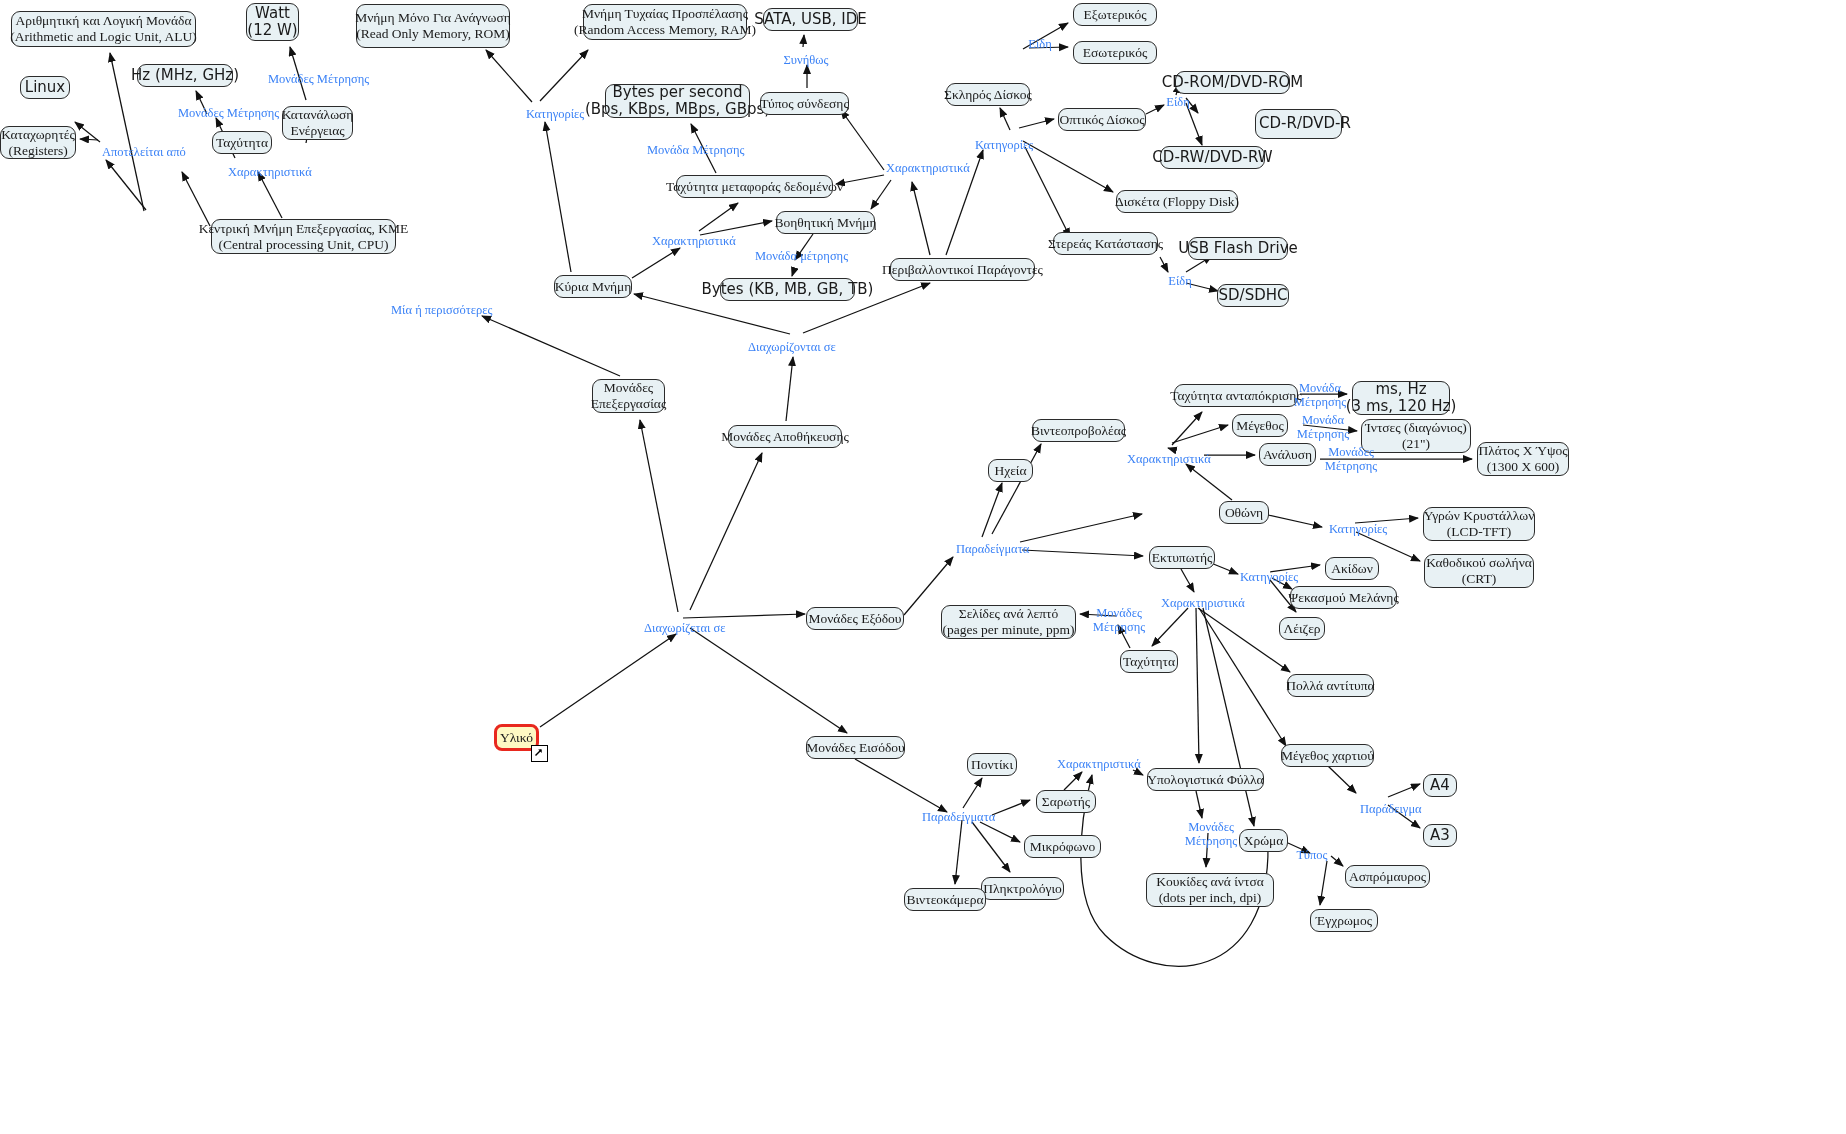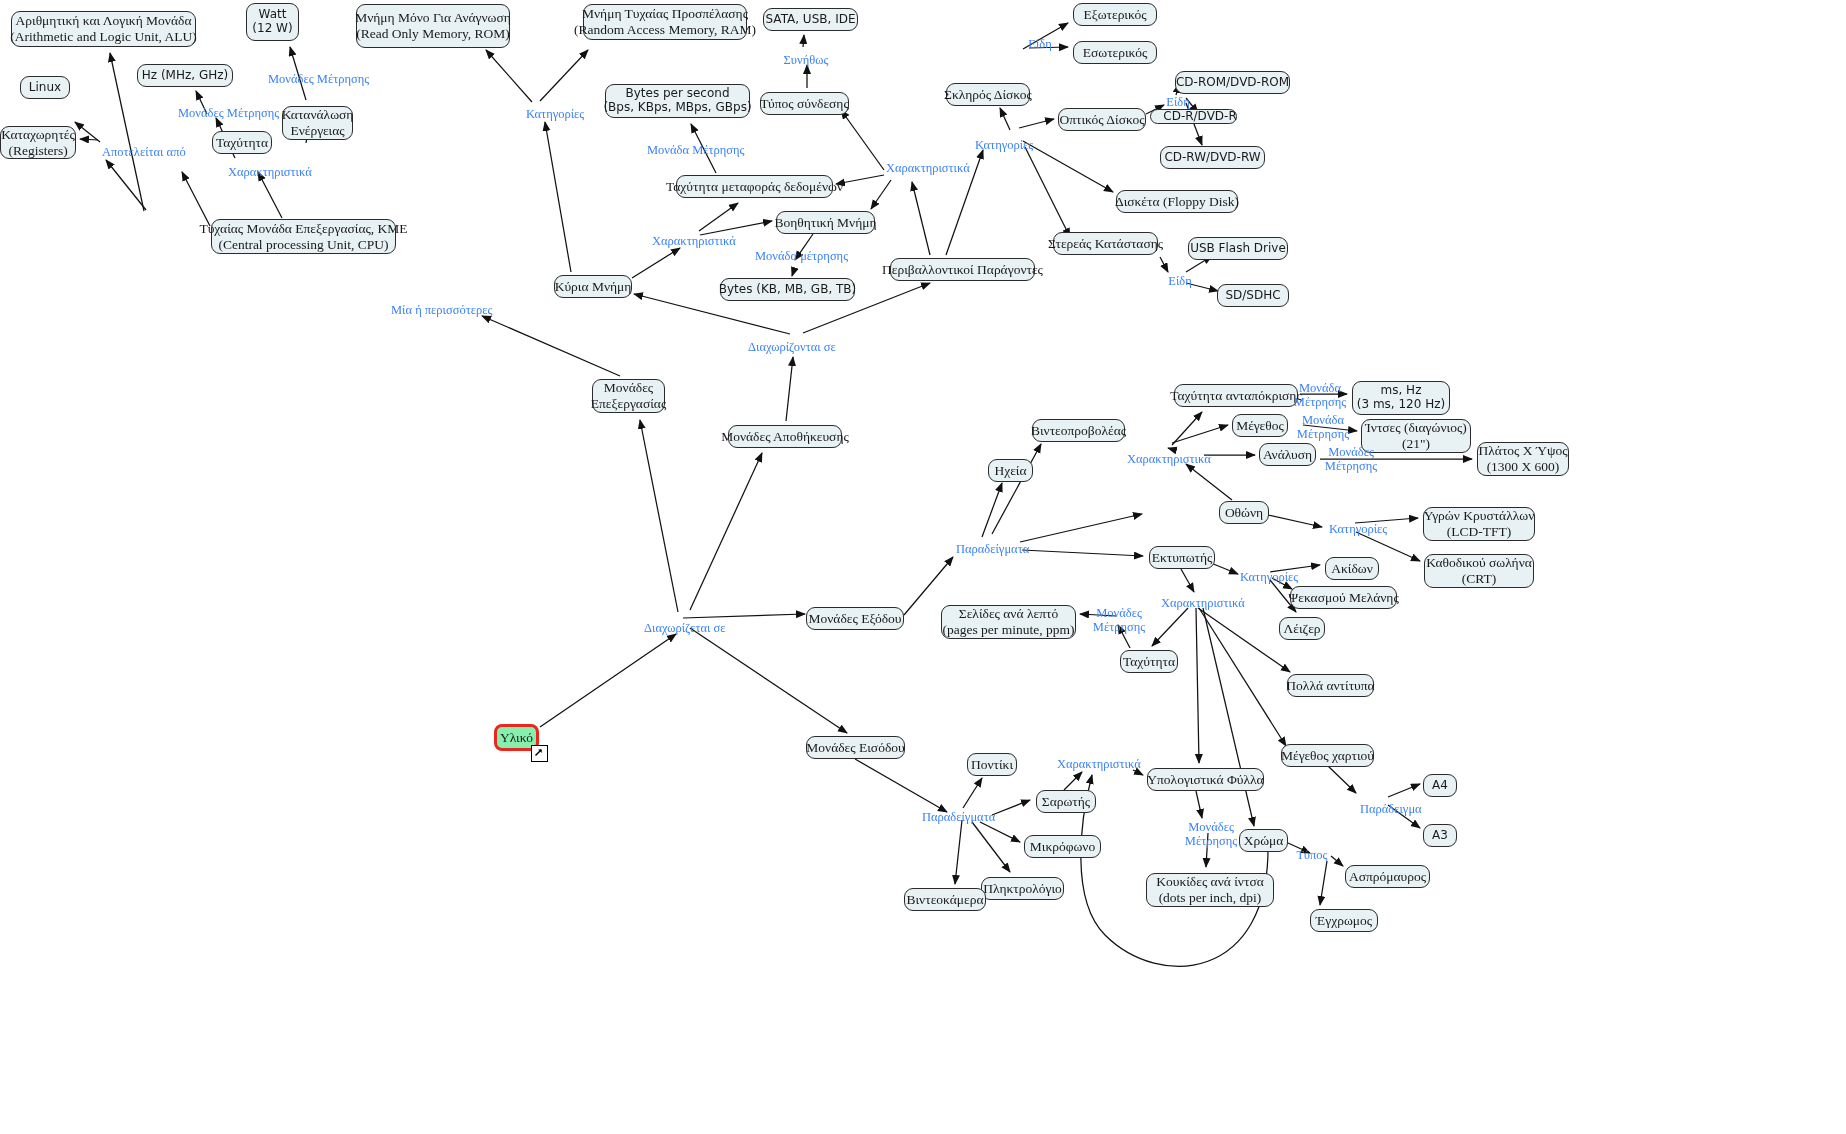--- a/index.html
+++ b/index.html
@@ -34,24 +34,24 @@
     text-align: center;
     display: flex;
     align-items: center;
     justify-content: center;
     padding: 3px 7px;
     white-space: pre;
     z-index: 3;
   }
   .node.latin {
     font-family: "DejaVu Sans", "Liberation Sans", sans-serif;
-    font-size: 12px;
+    font-size: 15px;
   }
   .node.selected {
-    background: #86efac;
+    background: #fef9c3;
     border: 3px solid #e8281e;
     border-radius: 8px;
     z-index: 6;
   }
   .lbl {
     position: absolute;
     font-family: "Liberation Serif", "DejaVu Serif", serif;
     font-size: 12.5px;
     color: #3b82f6;
     background: transparent;
@@ -202,32 +202,32 @@
       <div class="node latin" style="left: 763px; top: 8px; width: 95px; height: 23px;"><span>SATA, USB, IDE</span></div>
       <div class="node" style="left: 1073px; top: 3px; width: 84px; height: 23px;"><span>Εξωτερικός</span></div>
       <div class="node" style="left: 1073px; top: 41px; width: 84px; height: 23px;"><span>Εσωτερικός</span></div>
       <div class="node latin" style="left: 20px; top: 76px; width: 50px; height: 23px;"><span>Linux</span></div>
       <div class="node latin" style="left: 137px; top: 64px; width: 96px; height: 23px;"><span>Hz (MHz, GHz)</span></div>
       <div class="node latin" style="left: 1175px; top: 71px; width: 115px; height: 23px;"><span>CD-ROM/DVD-ROM</span></div>
       <div class="node" style="left: 946px; top: 83px; width: 84px; height: 23px;"><span>Σκληρός Δίσκος</span></div>
       <div class="node latin" style="left: 605px; top: 84px; width: 145px; height: 34px;"><span>Bytes per second
 (Bps, KBps, MBps, GBps)</span></div>
       <div class="node" style="left: 760px; top: 92px; width: 89px; height: 23px;"><span>Τύπος σύνδεσης</span></div>
-      <div class="node latin" style="left: 1150px; top: 109px; width: 87px; height: 15px; padding-left: 20px;"><span>CD-R/DVD-R</span></div>
+      <div class="node latin" style="left: 1255px; top: 109px; width: 87px; height: 30px; padding-left: 20px;"><span>CD-R/DVD-R</span></div>
       <div class="node" style="left: 0px; top: 126px; width: 76px; height: 33px;"><span>Καταχωρητές
 (Registers)</span></div>
       <div class="node" style="left: 1058px; top: 108px; width: 88px; height: 23px;"><span>Οπτικός Δίσκος</span></div>
       <div class="node" style="left: 282px; top: 106px; width: 71px; height: 34px;"><span>Κατανάλωση
 Ενέργειας</span></div>
       <div class="node latin" style="left: 1160px; top: 146px; width: 105px; height: 23px;"><span>CD-RW/DVD-RW</span></div>
       <div class="node" style="left: 212px; top: 131px; width: 60px; height: 23px;"><span>Ταχύτητα</span></div>
       <div class="node" style="left: 1116px; top: 190px; width: 122px; height: 23px;"><span>Δισκέτα (Floppy Disk)</span></div>
       <div class="node" style="left: 676px; top: 175px; width: 157px; height: 23px;"><span>Ταχύτητα μεταφοράς δεδομένων</span></div>
       <div class="node" style="left: 776px; top: 211px; width: 99px; height: 23px;"><span>Βοηθητική Μνήμη</span></div>
-      <div class="node" style="left: 211px; top: 219px; width: 185px; height: 35px;"><span>Τυχαίας Μονάδα Επεξεργασίας, ΚΜΕ
+      <div class="node" style="left: 211px; top: 219px; width: 185px; height: 35px;"><span>Κεντρική Μνήμη Επεξεργασίας, ΚΜΕ
 (Central processing Unit, CPU)</span></div>
       <div class="node" style="left: 1053px; top: 232px; width: 105px; height: 23px;"><span>Στερεάς Κατάστασης</span></div>
       <div class="node latin" style="left: 1188px; top: 237px; width: 100px; height: 23px;"><span>USB Flash Drive</span></div>
       <div class="node" style="left: 890px; top: 258px; width: 145px; height: 23px;"><span>Περιβαλλοντικοί Παράγοντες</span></div>
       <div class="node latin" style="left: 720px; top: 278px; width: 135px; height: 23px;"><span>Bytes (KB, MB, GB, TB)</span></div>
       <div class="node latin" style="left: 1217px; top: 284px; width: 72px; height: 23px;"><span>SD/SDHC</span></div>
       <div class="node" style="left: 554px; top: 275px; width: 78px; height: 23px;"><span>Κύρια Μνήμη</span></div>
       <div class="node" style="left: 592px; top: 379px; width: 73px; height: 34px;"><span>Μονάδες
 Επεξεργασίας</span></div>
       <div class="node" style="left: 1174px; top: 384px; width: 124px; height: 23px;"><span>Ταχύτητα ανταπόκρισης</span></div>

